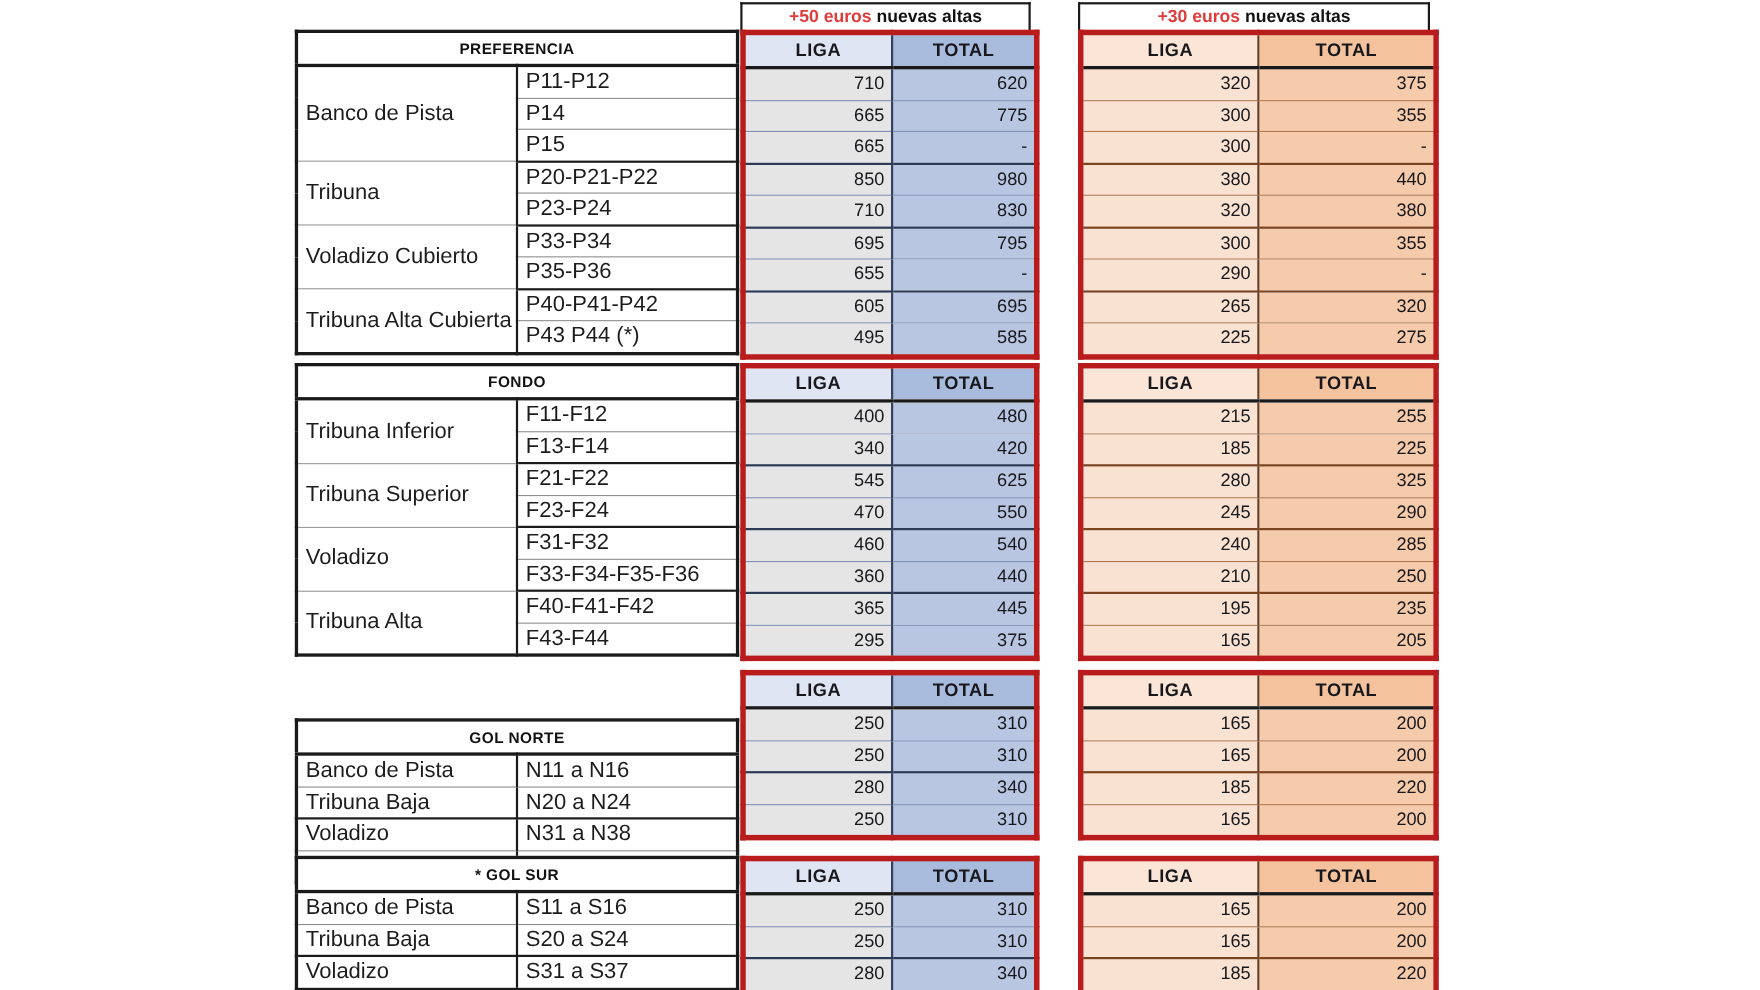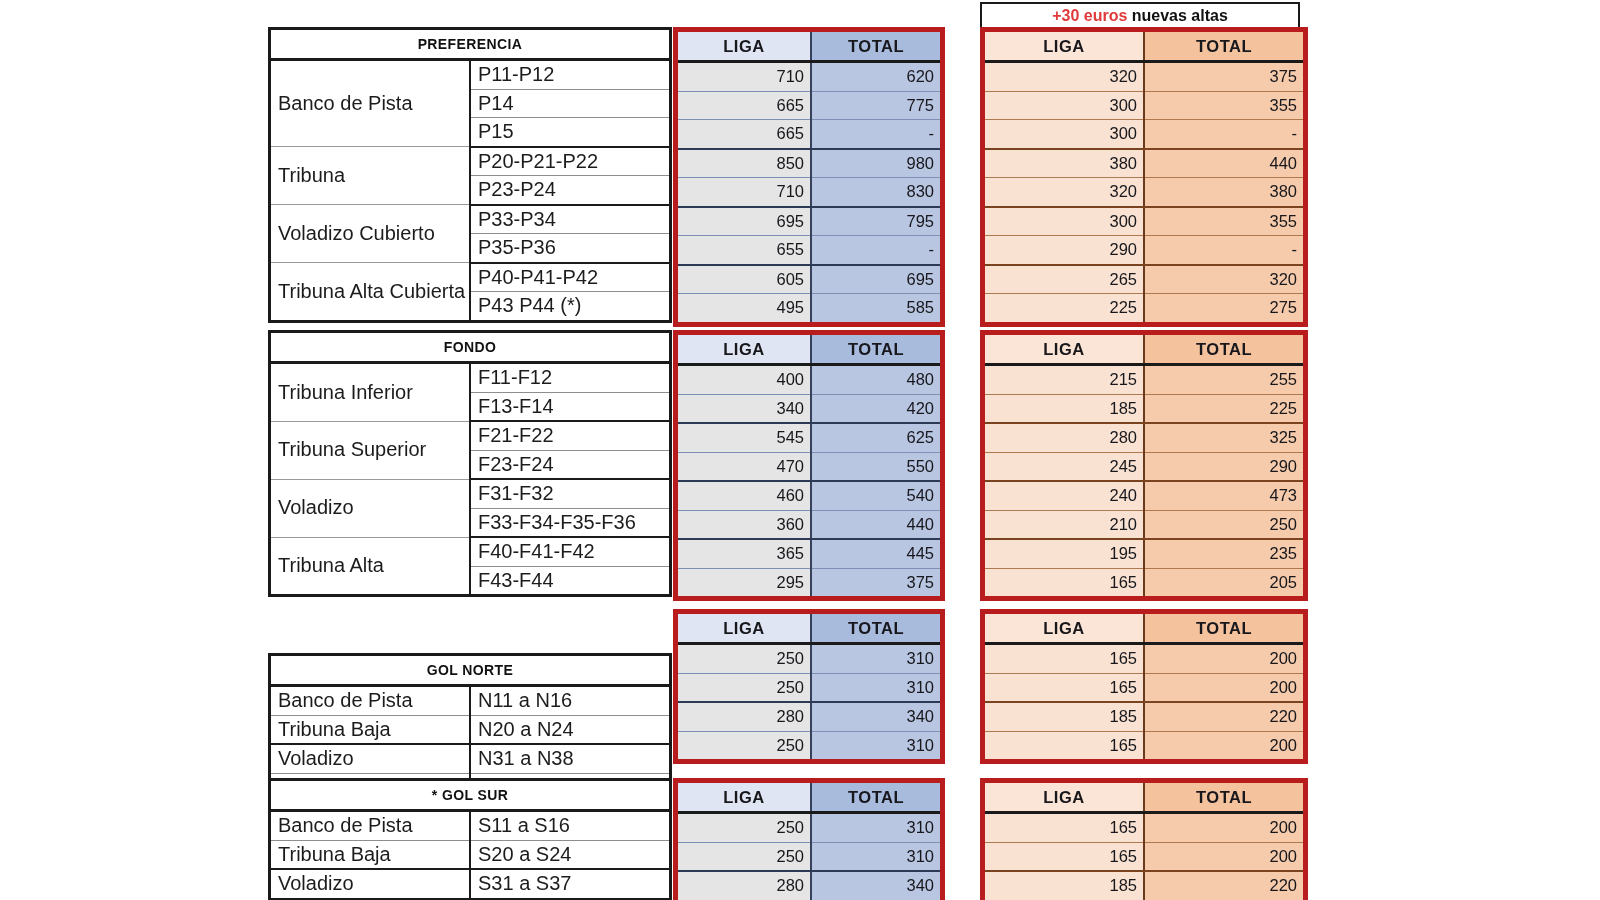--- a/index.html
+++ b/index.html
@@ -96,20 +96,23 @@
     white-space:nowrap;
     overflow:hidden;
   }
   .promo .eur{color:#e03a3a;}
 </style>
 </head>
 <body>
 
 <div class="page">
 
+  <div class="blk promo" id="promo-blue" style="left: 673px; width: 260px; top: 2px;">
+    <span class="eur">+50 euros</span><span> nuevas altas</span>
+  </div>
   <div class="blk promo" id="promo-orange" style="left: 980px; width: 316px; top: 2px;">
     <span class="eur">+30 euros</span><span> nuevas altas</span>
   </div>
 
   <div id="sections-host">
       <table class="left-tbl blk" style="left: 268px; top: 27px; width: 404px;">
         <tbody>
           <tr class="hdr">
             <td colspan="2">PREFERENCIA</td>
           </tr>
@@ -326,21 +329,21 @@
           <tr>
             <td class="oliga othinb">280</td>
             <td class="ototal othinb">325</td>
           </tr>
           <tr>
             <td class="oliga othickb">245</td>
             <td class="ototal othickb">290</td>
           </tr>
           <tr>
             <td class="oliga othinb">240</td>
-            <td class="ototal othinb">473</td>
+            <td class="ototal othinb">285</td>
           </tr>
           <tr>
             <td class="oliga othickb">210</td>
             <td class="ototal othickb">250</td>
           </tr>
           <tr>
             <td class="oliga othinb">195</td>
             <td class="ototal othinb">235</td>
           </tr>
           <tr>

